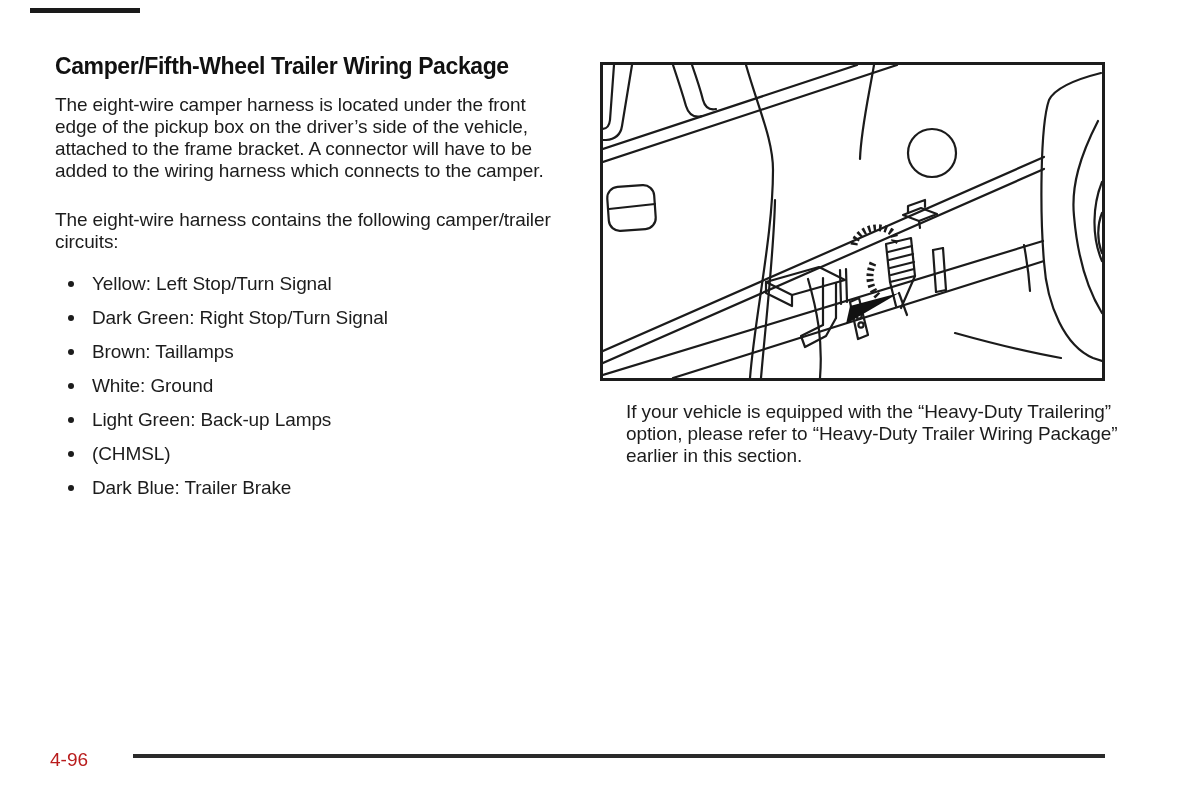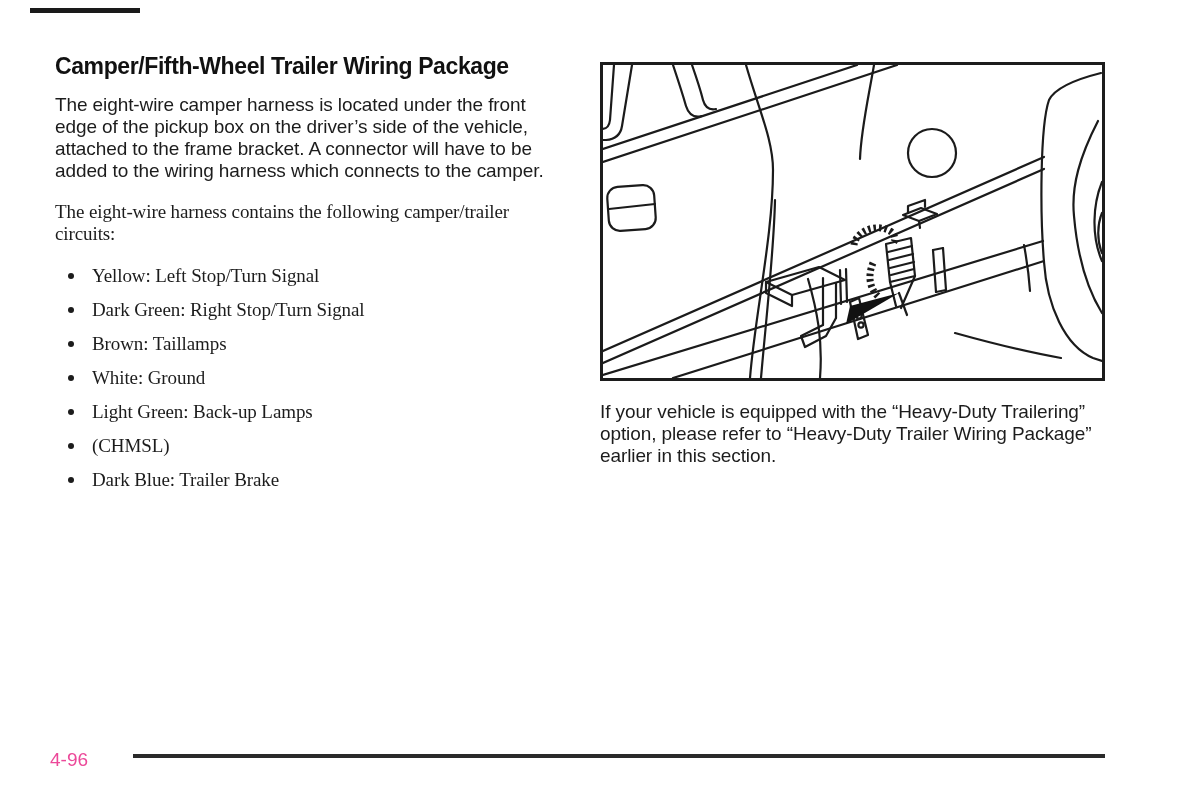--- a/index.html
+++ b/index.html
@@ -40,26 +40,25 @@
     line-height: 28px;
     color: #111111;
     white-space: nowrap;
   }
   .body-text {
     font-size: 19px;
     line-height: 22px;
     letter-spacing: -0.1px;
   }
   .left-col p.body-text { margin: 14px 0 11px 0; }
-  .left-col p.body-text + p.body-text { margin-top: 19px; font-family: Liberation Serif, serif; }
+  .left-col p.body-text + p.body-text { margin-top: 27px; }
   ul.circuit-list {
     list-style: none;
     margin: 20px 0 0 0;
     padding: 0;
-    font-family: Liberation Serif, serif;
   }
   ul.circuit-list li {
     position: relative;
     padding-left: 37px;
     margin-bottom: 12px;
     font-size: 19px;
     line-height: 22px;
     letter-spacing: -0.1px;
   }
   ul.circuit-list li .bullet {
@@ -77,32 +76,32 @@
     top: 62px;
     width: 505px;
     height: 319px;
     border: 3px solid #1c1c1c;
     box-sizing: border-box;
     background: #ffffff;
   }
   .figure-box svg { display: block; width: 100%; height: 100%; }
   .right-col {
     position: absolute;
-    left: 600px;
+    left: 626px;
     top: 401px;
     width: 500px;
   }
   .right-col p.body-text { margin: 0 0 11px 0; }
   .footer-page-num {
     position: absolute;
     left: 50px;
     top: 749px;
     font-size: 19px;
     line-height: 22px;
-    color: #ec4899;
+    color: #b91c1c;
   }
   .footer-rule {
     position: absolute;
     left: 133px;
     top: 754px;
     width: 972px;
     height: 4px;
     background: #2a2a2a;
   }
 </style>

